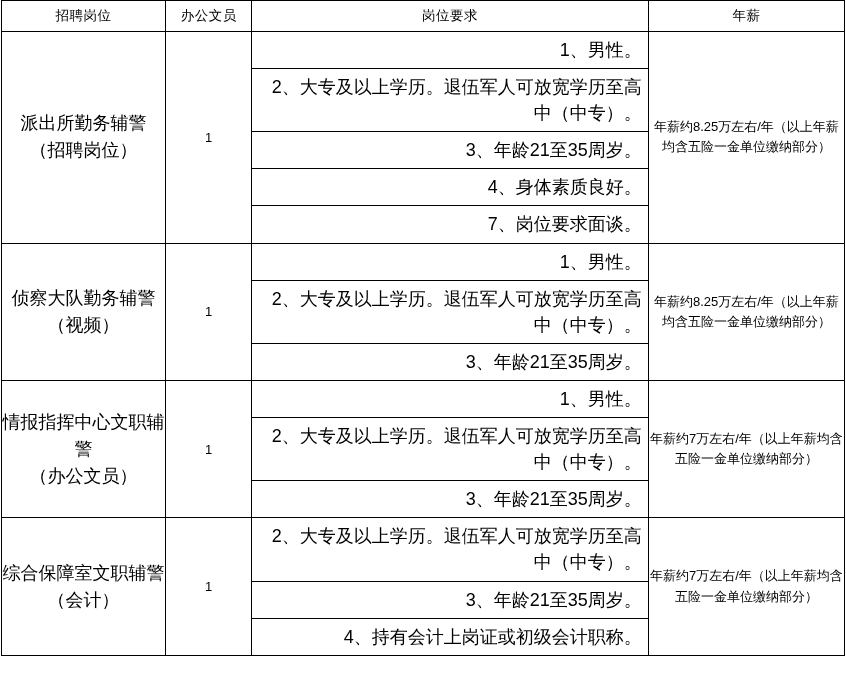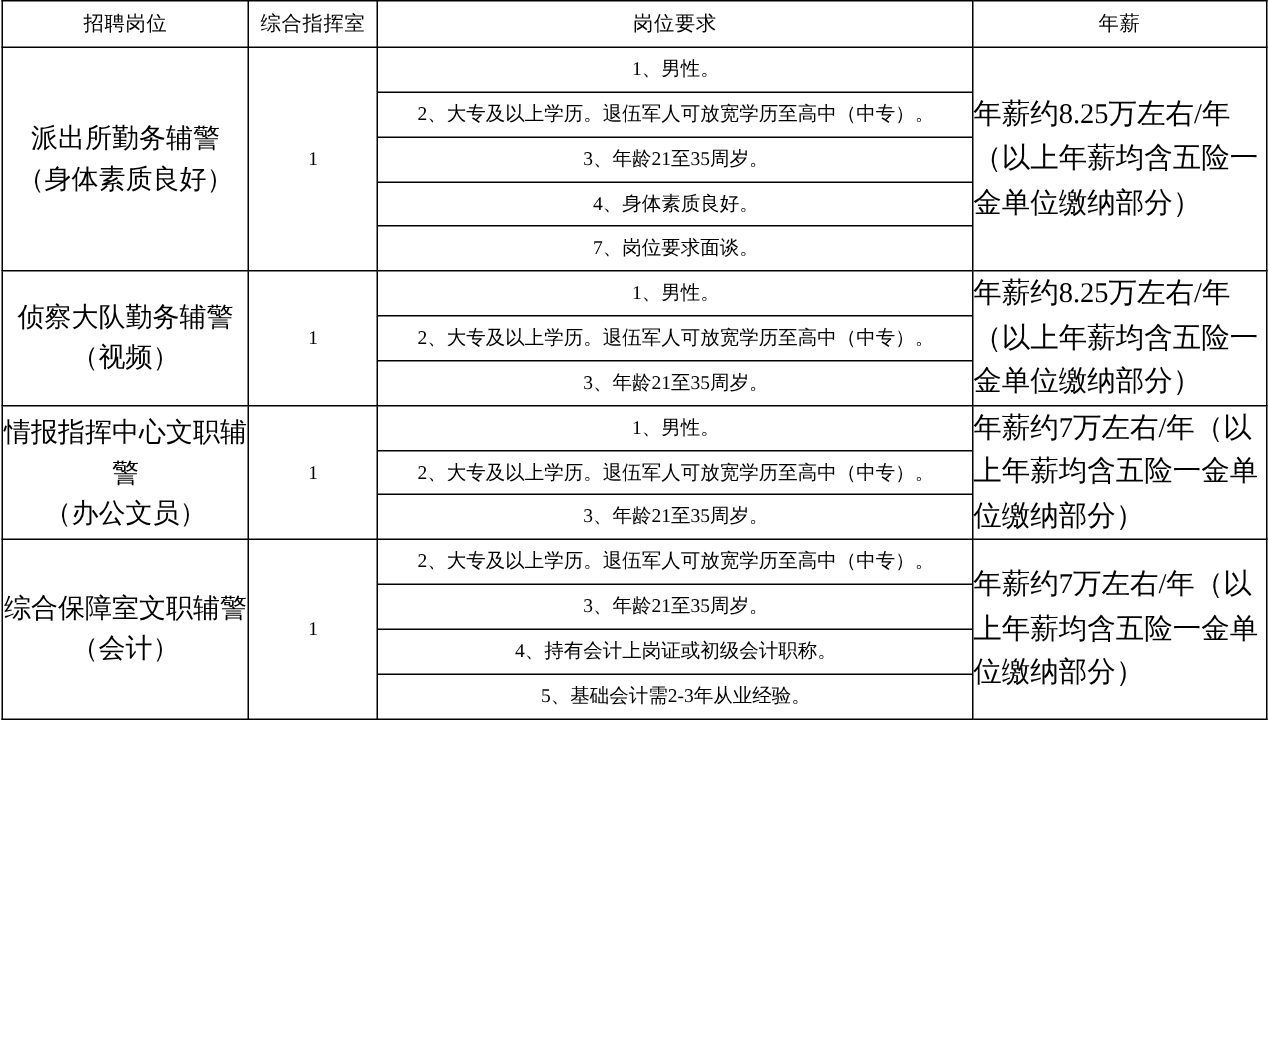--- a/index.html
+++ b/index.html
@@ -23,21 +23,20 @@
     border-collapse: collapse;
     table-layout: fixed;
     width: 844px;
     margin: 0 1px;
   }
   table.job-table td, table.job-table th {
     border: 1px solid #000000;
     padding: 0;
     vertical-align: middle;
     font-weight: normal;
-    font-family: Liberation Serif, serif;
   }
   
   col.c-pos { width: 164px; }
   col.c-num { width: 86px; }
   col.c-req { width: 396px; }
   col.c-sal { width: 196px; }
 
   thead td {
     text-align: center;
     height: 30px;
@@ -48,39 +47,39 @@
     text-align: center;
     font-size: 18px;
     line-height: 1.5;
     padding: 2px 4px;
   }
   .num-cell {
     text-align: center;
     font-size: 13px;
   }
   .sal-cell {
-    font-size: 19px;
+    font-size: 13px;
     line-height: 1.55;
     padding: 2px 5px 2px 5px;
     vertical-align: middle;
-    text-align: left;
+    text-align: center;
   }
   
   table.req {
     border-collapse: collapse;
     table-layout: fixed;
     width: 100%;
   }
   table.req td {
     border: none;
     border-bottom: 1px solid #000000;
     padding: 5px 6px 5px 7px;
-    font-size: 13px;
+    font-size: 18px;
     line-height: 1.45;
-    text-align: center;
+    text-align: right;
     vertical-align: middle;
   }
   table.req tr:last-child td {
     border-bottom: none;
   }
   .req-wrap {
     padding: 0;
   }
   .tall td { padding-top: 11px; padding-bottom: 11px; }
   .two-line { line-height: 1.4; }
@@ -92,31 +91,31 @@
   <table class="job-table">
     <colgroup>
       <col class="c-pos">
         <col class="c-num">
         <col class="c-req">
         <col class="c-sal">
     </colgroup>
     <thead>
       <tr>
         <td>招聘岗位</td>
-        <td>综合指挥室</td>
+        <td>办公文员</td>
         <td>岗位要求</td>
         <td>年薪</td>
       </tr>
     </thead>
     <tbody>
 
       <tr>
         <td class="pos-cell">
           <div>派出所勤务辅警</div>
-          <div>（身体素质良好）</div>
+          <div>（招聘岗位）</div>
         </td>
         <td class="num-cell">1</td>
         <td class="req-wrap">
           <table class="req">
             <tbody>
                 <tr>
                   <td>1、男性。</td>
                 </tr>
             <tr>
                   <td>2、大专及以上学历。退伍军人可放宽学历至高中（中专）。</td>
@@ -194,23 +193,20 @@
           <table class="req">
             <tbody>
             <tr>
                   <td>2、大专及以上学历。退伍军人可放宽学历至高中（中专）。</td>
                 </tr>
             <tr>
                   <td>3、年龄21至35周岁。</td>
                 </tr>
             <tr>
                   <td>4、持有会计上岗证或初级会计职称。</td>
-                </tr>
-            <tr>
-                  <td>5、基础会计需2-3年从业经验。</td>
                 </tr>
           </tbody>
             </table>
         </td>
         <td class="sal-cell">年薪约7万左右/年（以上年薪均含五险一金单位缴纳部分）</td>
       </tr>
 
     </tbody>
   </table>
 </div>

